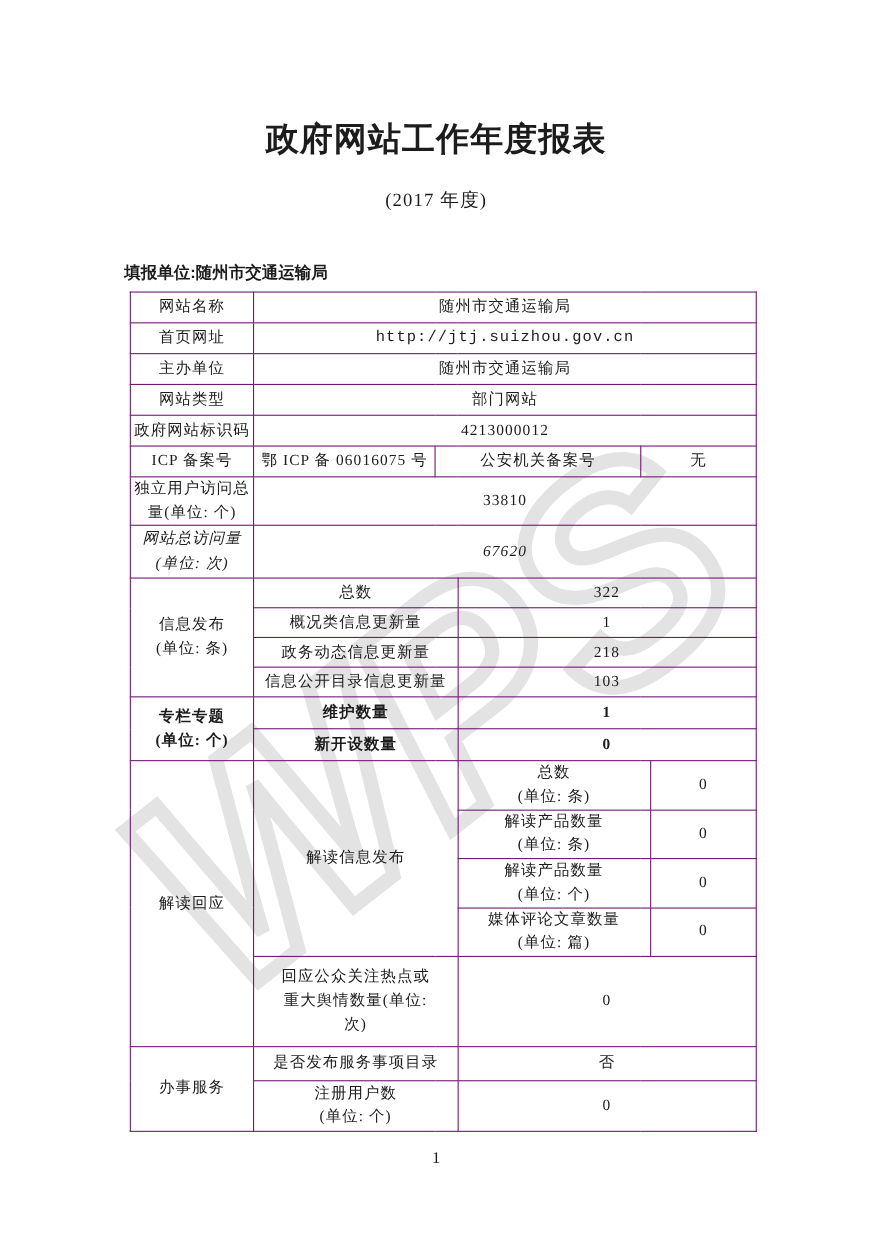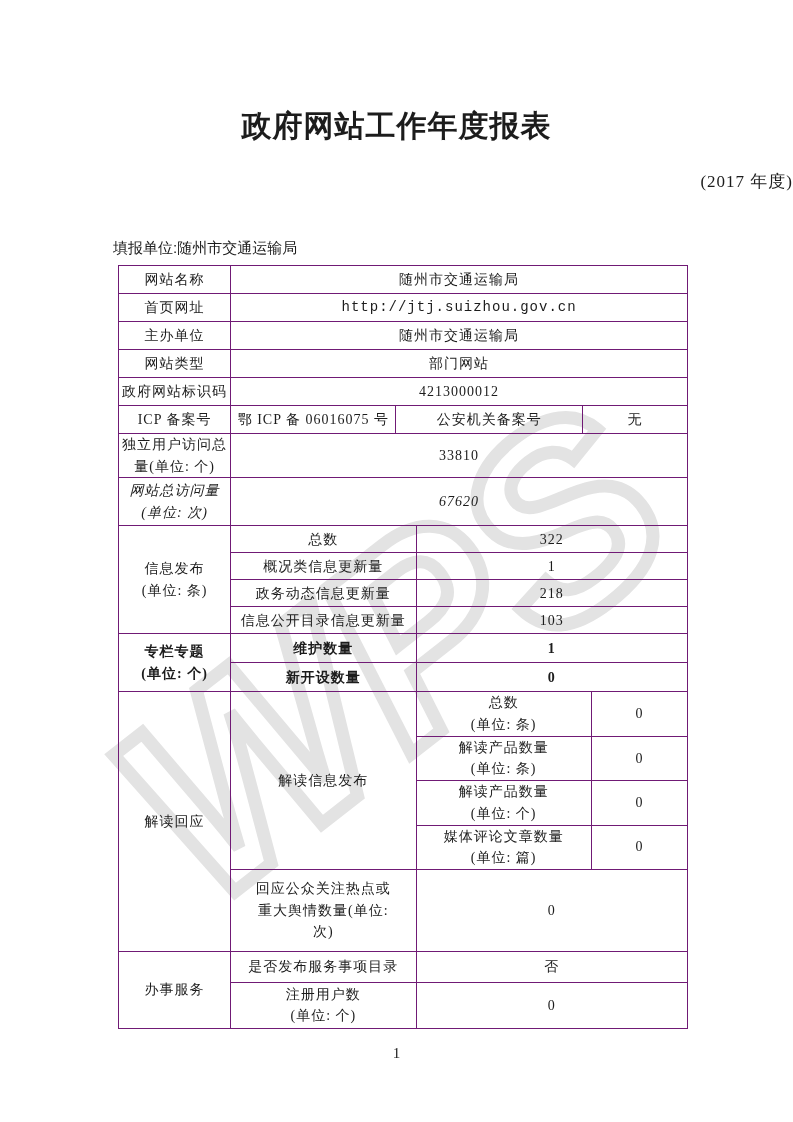--- a/index.html
+++ b/index.html
@@ -25,29 +25,29 @@
     top: 106px; left: 0; right: 0;
     text-align: center;
     font-family: "Liberation Sans", sans-serif;
     font-weight: 700;
     font-size: 30px;
     letter-spacing: 1px;
   }
   .doc-subtitle {
     position: absolute;
     top: 170px; left: 0; right: 0;
-    text-align: right;
+    text-align: center;
     font-size: 17px;
     letter-spacing: 1px;
   }
   .reporting-unit {
     position: absolute;
     top: 239px; left: 113px;
     font-family: "Liberation Sans", sans-serif;
-    font-weight: 400;
+    font-weight: 700;
     font-size: 15px;
   }
   table.report {
     position: absolute;
     top: 265px; left: 118px;
     width: 570px;
     border-collapse: collapse;
     table-layout: fixed;
   }
   table.report td {

